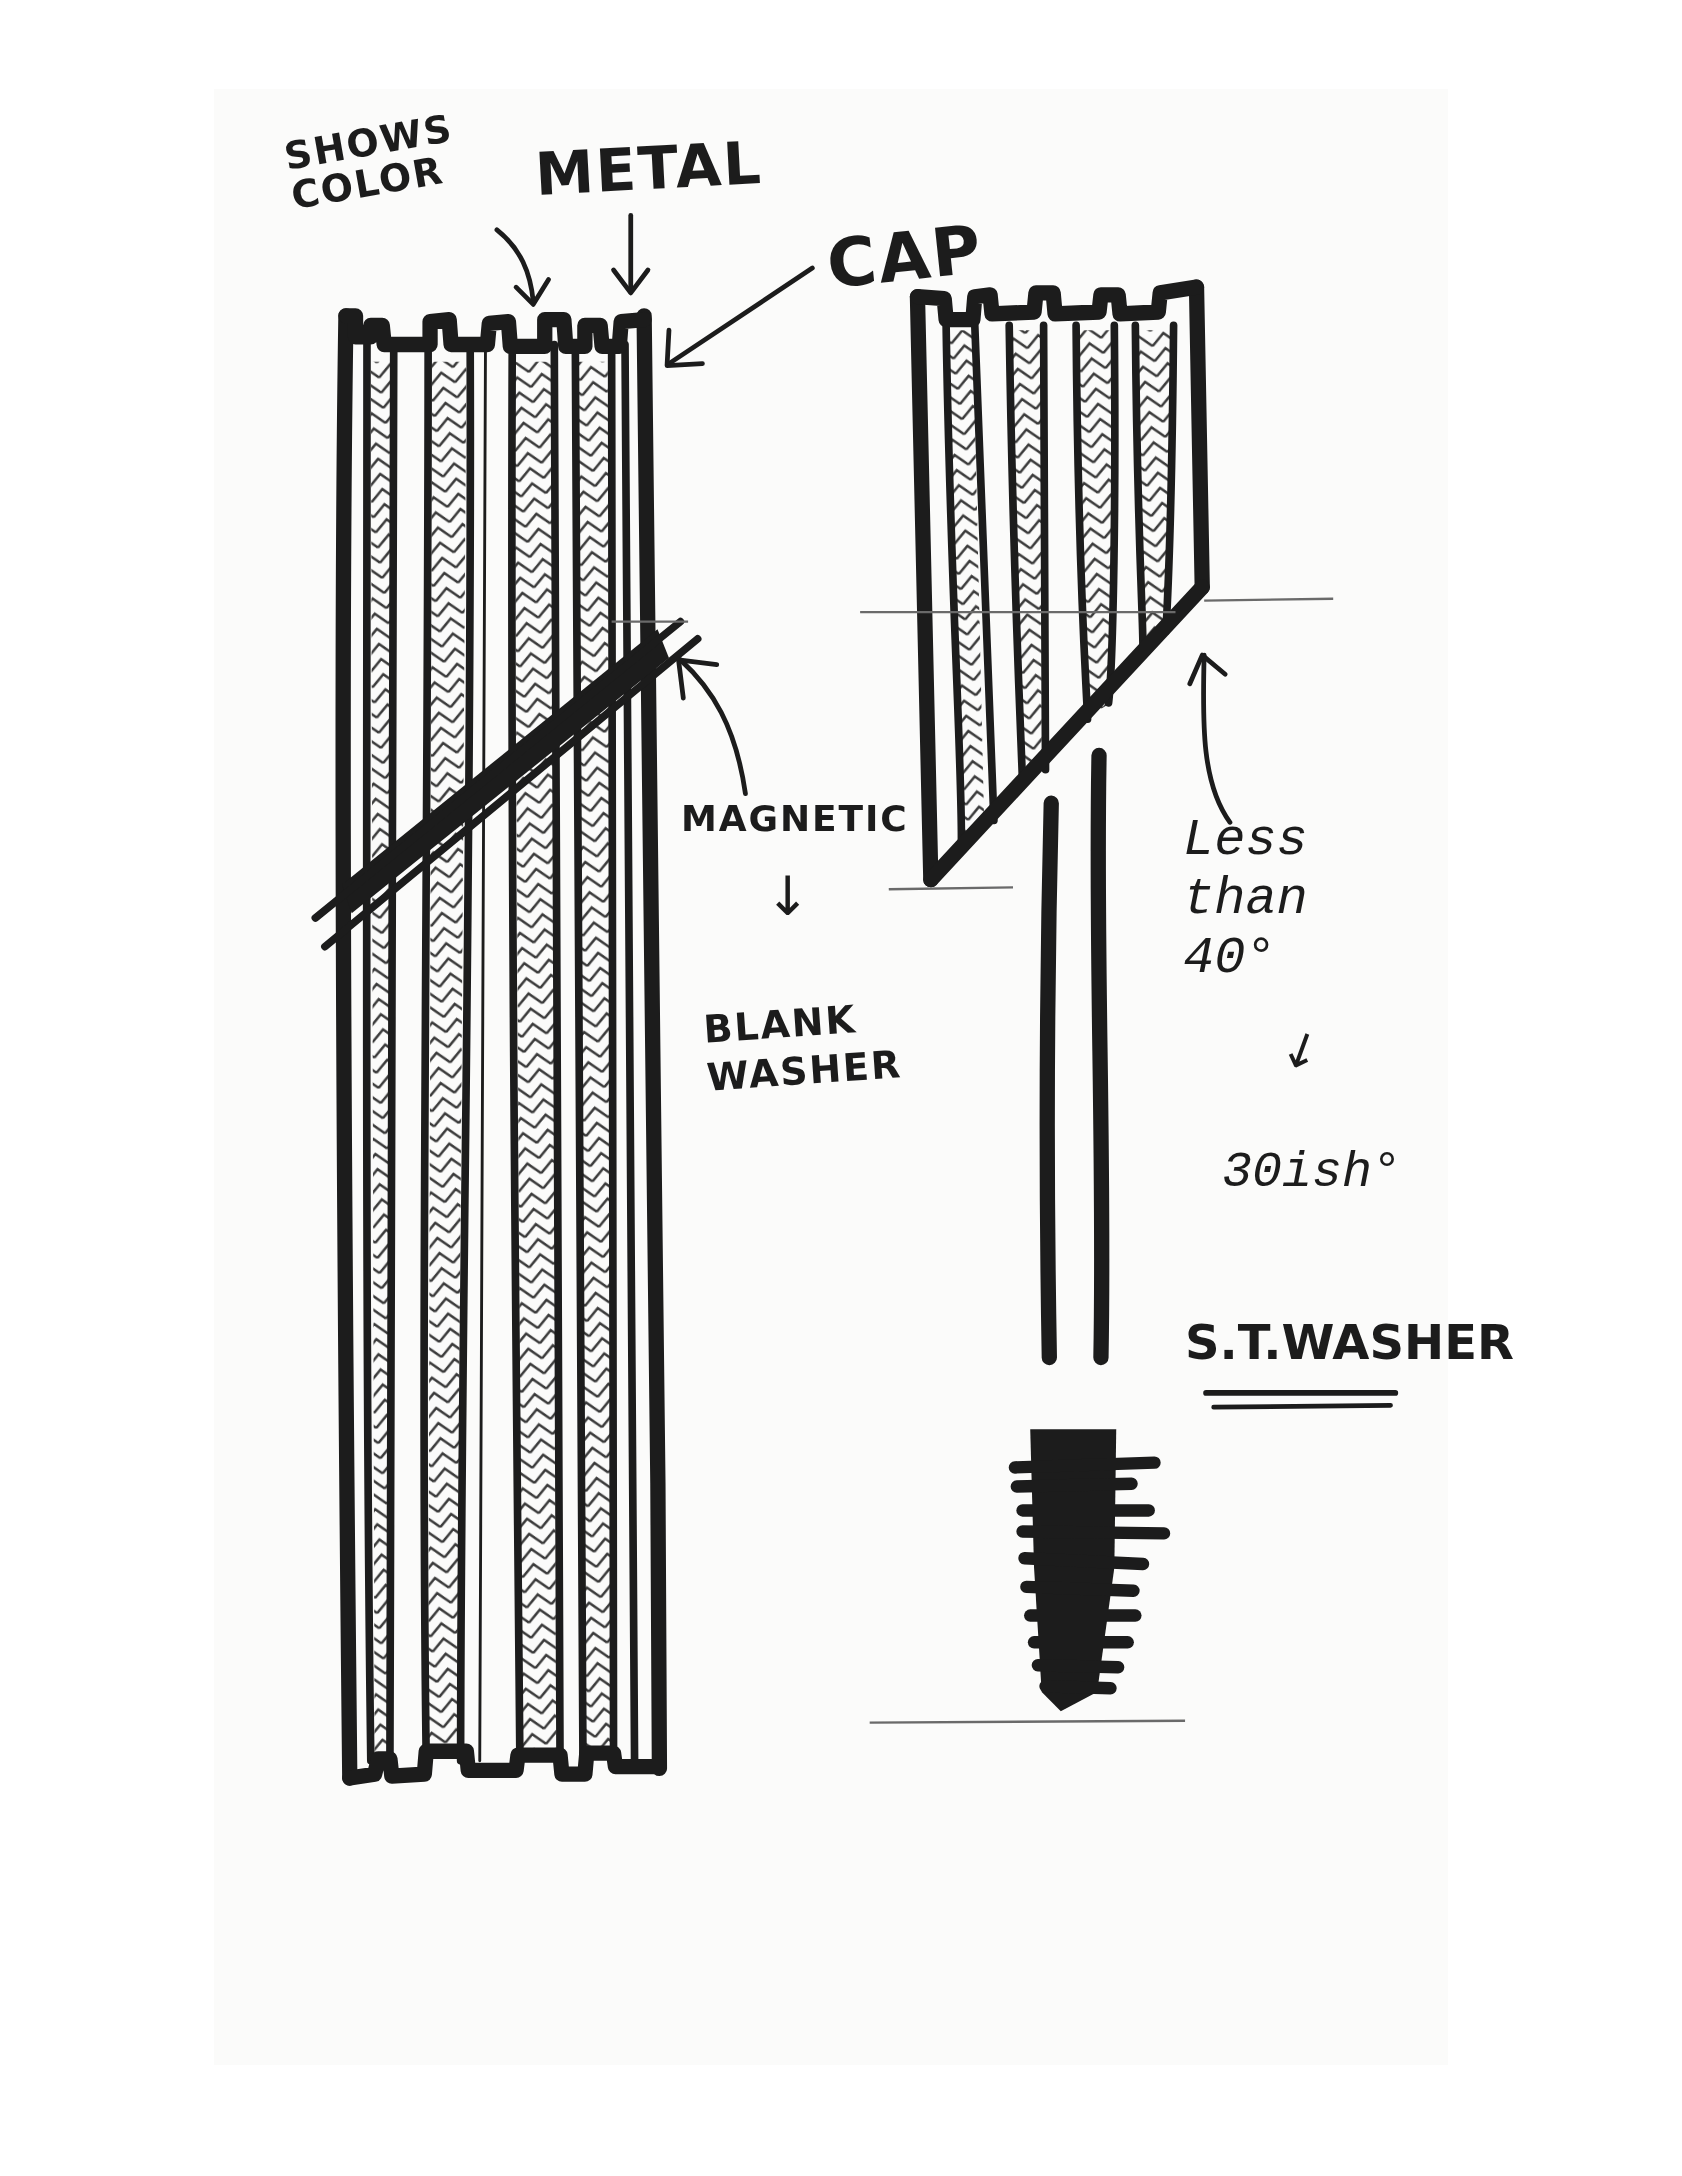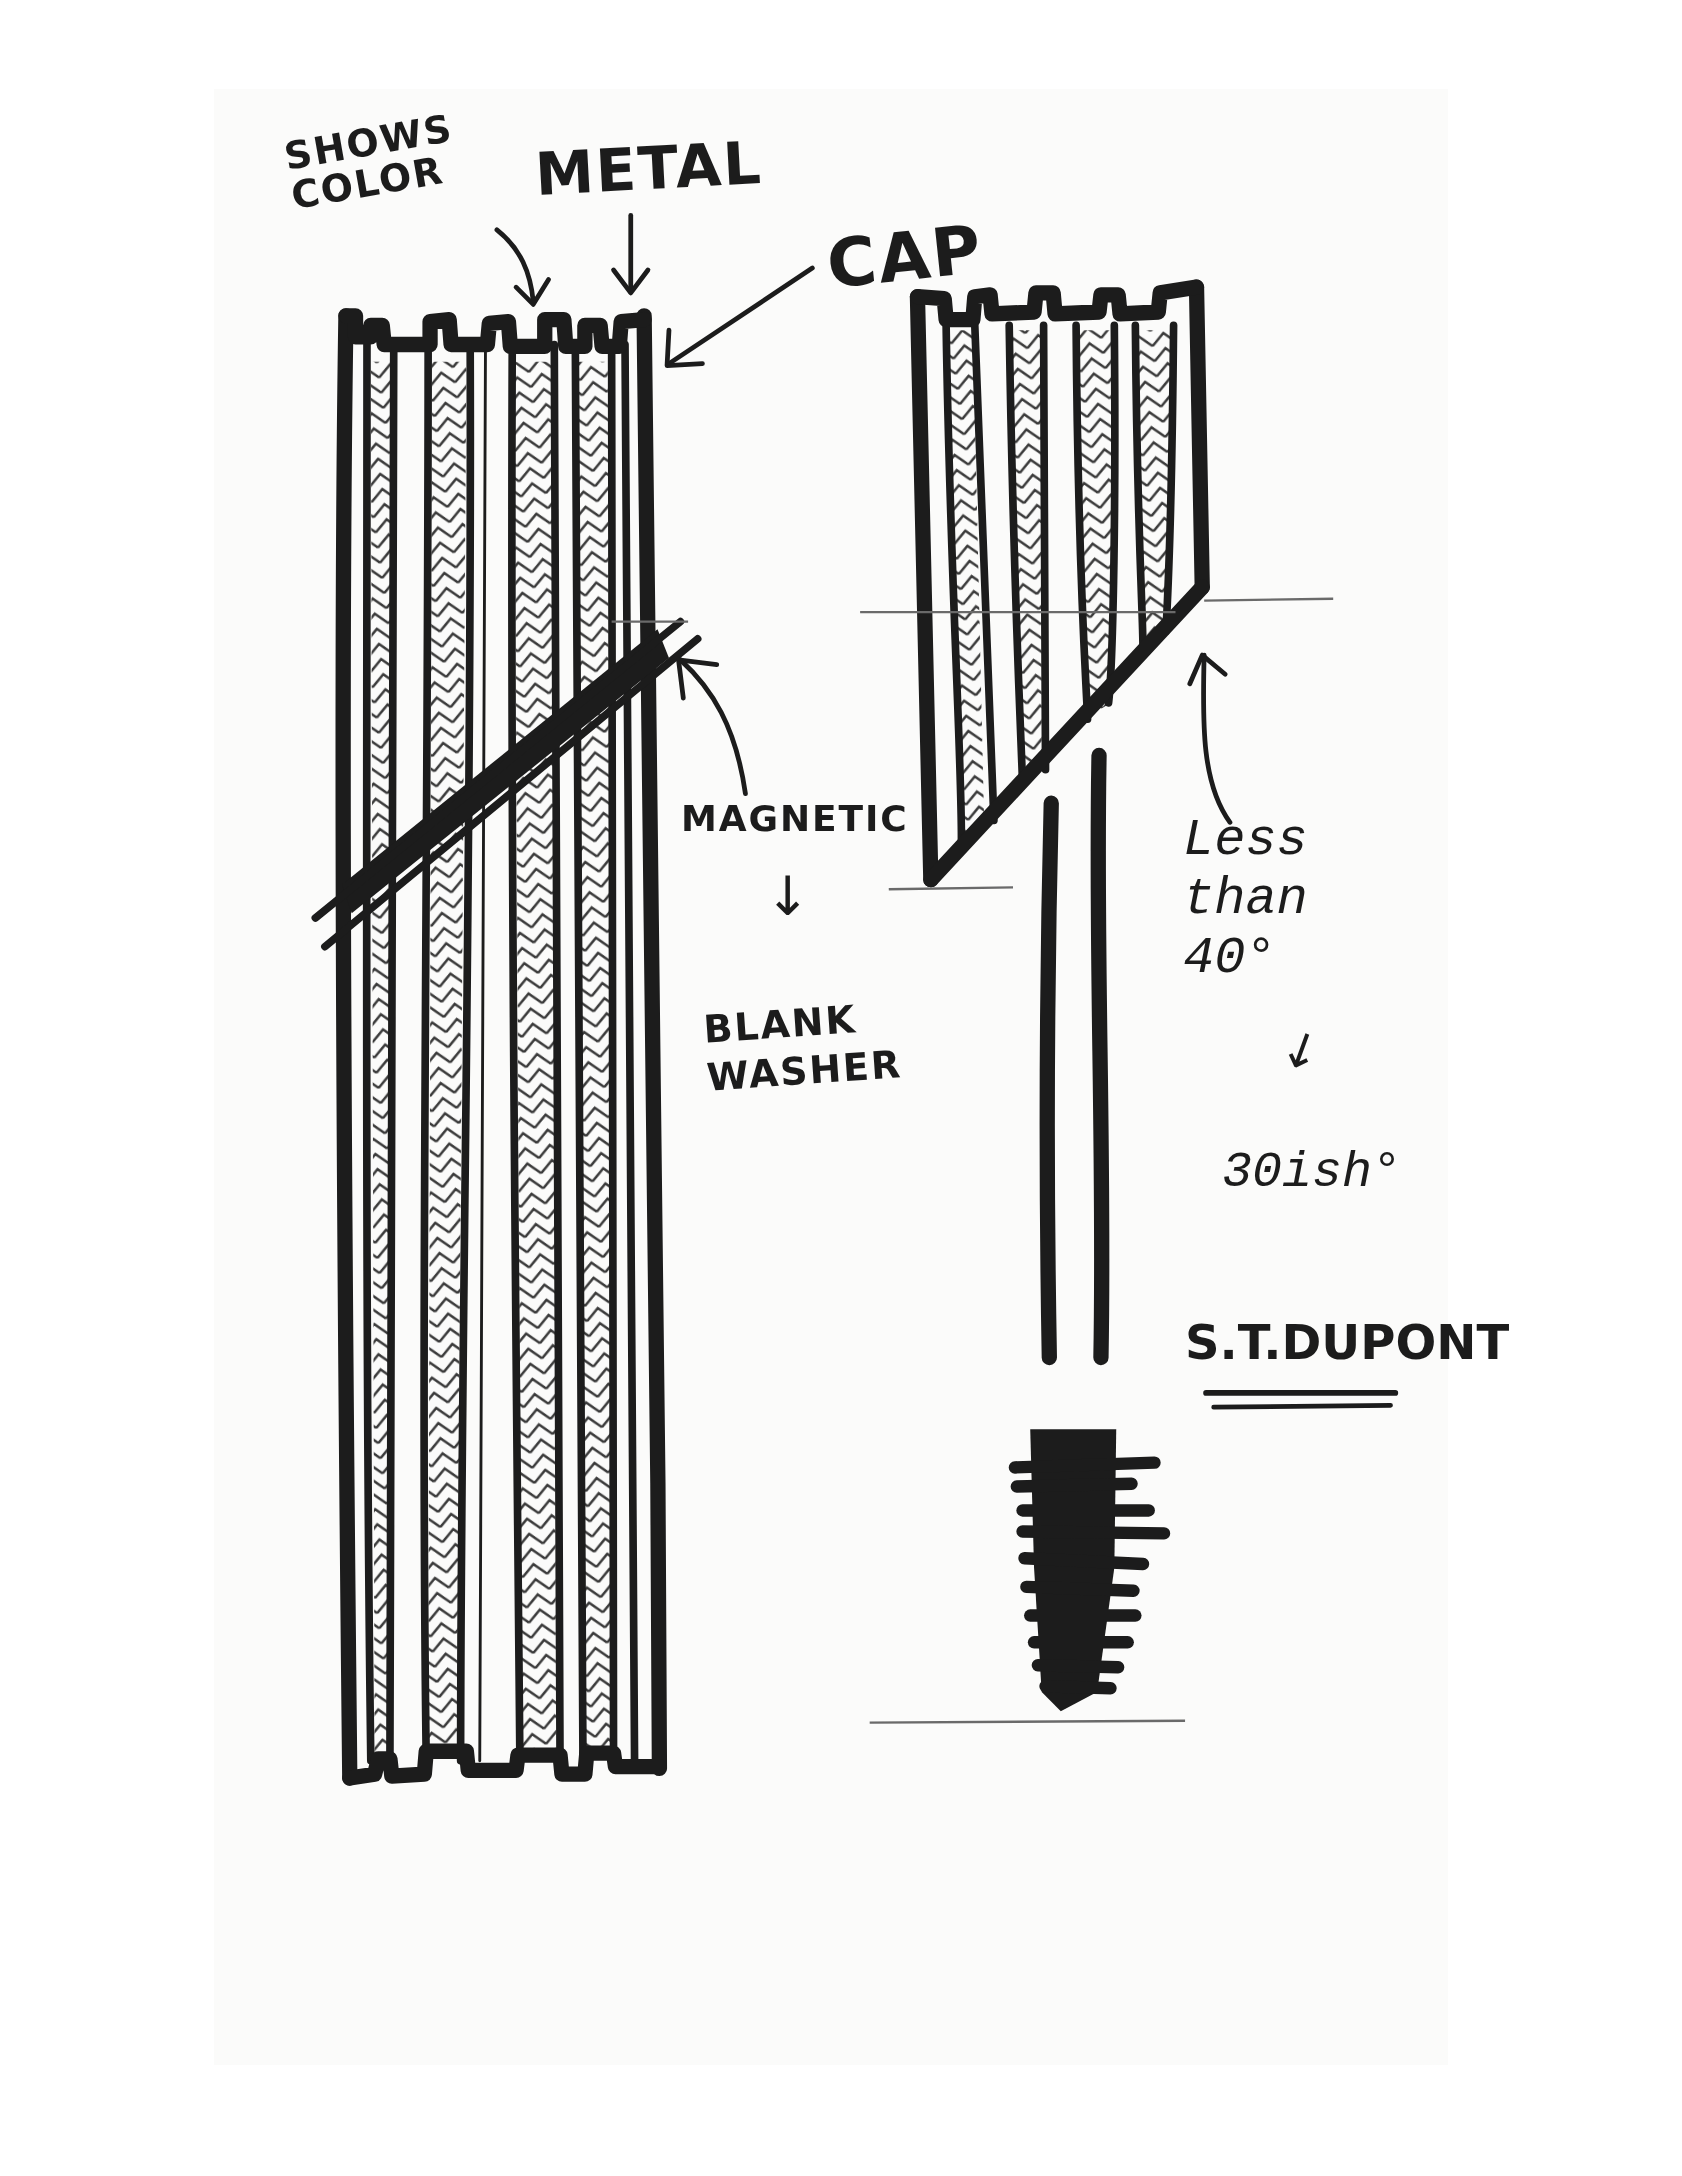--- a/index.html
+++ b/index.html
@@ -145,14 +145,14 @@
 </div>
 
 <div class="label script" style="left:1183px;top:811px;font-size:52px;line-height:59px;">
   <div>Less</div>
   <div>than</div>
   <div>40°</div>
 </div>
 <div class="label" style="left:1281px;top:1023px;font-size:48px;transform:rotate(20deg);">↓</div>
 <div class="label script" style="left:1222px;top:1116px;font-size:50px;margin-top:28px;">30ish°</div>
 
-<div class="label caps" style="left:1185px;top:1314px;font-size:48px;letter-spacing:0px;">S.T.DUPONT</div>
+<div class="label caps" style="left:1185px;top:1314px;font-size:48px;letter-spacing:0px;">S.T.WASHER</div>
 
 
 </body></html>

